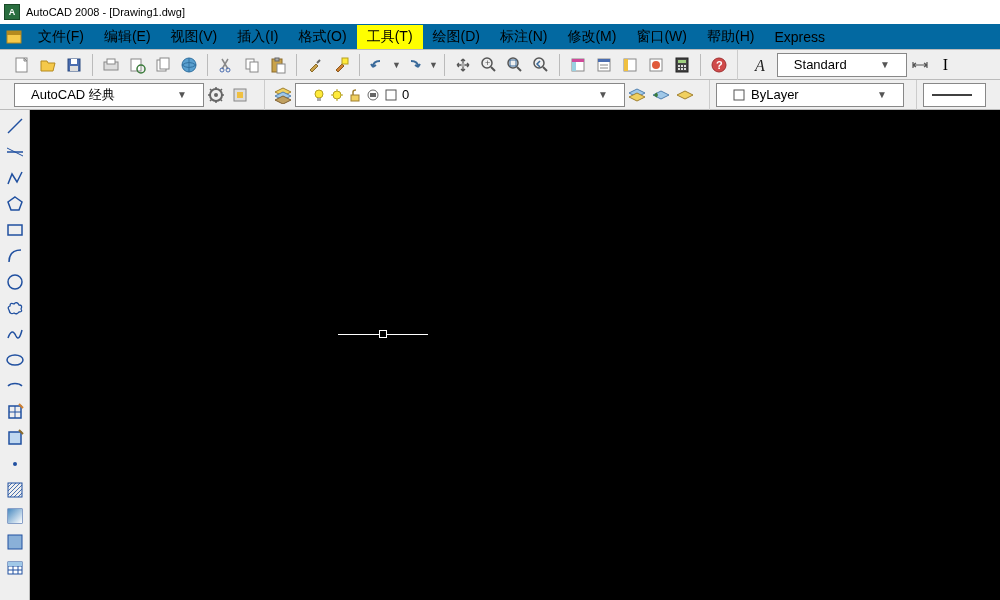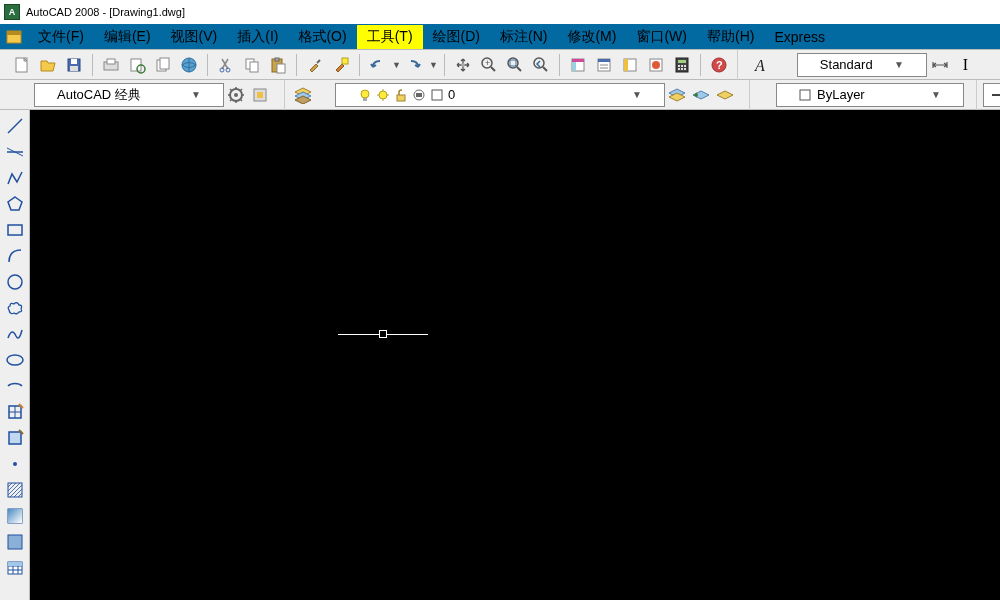--- a/index.html
+++ b/index.html
@@ -9,21 +9,21 @@
   .titlebar .title-text { font-size: 11px; }
   .menubar { height: 26px; background: #0369a1; display: flex; align-items: center; padding: 0 4px; gap: 0; border-bottom: 1px solid #bbb; }
   .menubar .menu-icon { width: 20px; height: 18px; margin-right: 4px; display: inline-flex; align-items: center; justify-content: center; }
   .menubar .menu-item { padding: 3px 10px; font-size: 14px; }
   .menubar .menu-item.hl { background: #ffff00; }
   .toolbar-row { height: 30px; background: #efefef; border-bottom: 1px solid #bbb; display: flex; align-items: center; padding: 0 4px; gap: 2px; }
   .toolbar-row.tr1 { padding-left: 10px; }
   .tbtn { width: 24px; height: 24px; display: inline-flex; align-items: center; justify-content: center; border: 1px solid transparent; border-radius: 2px; }
   .tsep { width: 1px; height: 22px; background: #bbb; margin: 0 4px; }
   .tgroupsep { width: 8px; height: 30px; border-left: 1px solid #ccc; margin: 0 4px; }
-  .dropdown { height: 24px; background: #fff; border: 1px solid #888; display: inline-flex; align-items: center; justify-content: space-between; padding: 0 22px; font-size: 13px; margin-left: 20px; }
+  .dropdown { height: 24px; background: #fff; border: 1px solid #888; display: inline-flex; align-items: center; justify-content: space-between; padding: 0 16px; font-size: 13px; }
   .dropdown .chev { font-size: 10px; color: #555; margin-left: 6px; }
   .toolbar-row2 { height: 30px; background: #efefef; border-bottom: 1px solid #bbb; display: flex; align-items: center; padding: 0 8px; gap: 6px; }
   .group { display: flex; align-items: center; gap: 0; padding: 0 6px; height: 30px; }
   .group + .group { border-left: 1px solid #ccc; }
   .main { display: flex; height: calc(600px - 24px - 26px - 30px - 30px); }
   .draw-toolbar { width: 30px; background: #efefef; border-right: 1px solid #bbb; display: flex; flex-direction: column; align-items: center; padding-top: 4px; gap: 2px; }
   .dtbtn { width: 24px; height: 24px; display: inline-flex; align-items: center; justify-content: center; }
   .canvas { flex: 1; background: #000; position: relative; }
   .crosshair-line { position: absolute; background: #fff; height: 1px; width: 90px; top: 224px; left: 308px; }
   .crosshair-box { position: absolute; width: 8px; height: 8px; border: 1px solid #fff; top: 220px; left: 349px; background: #000; }

